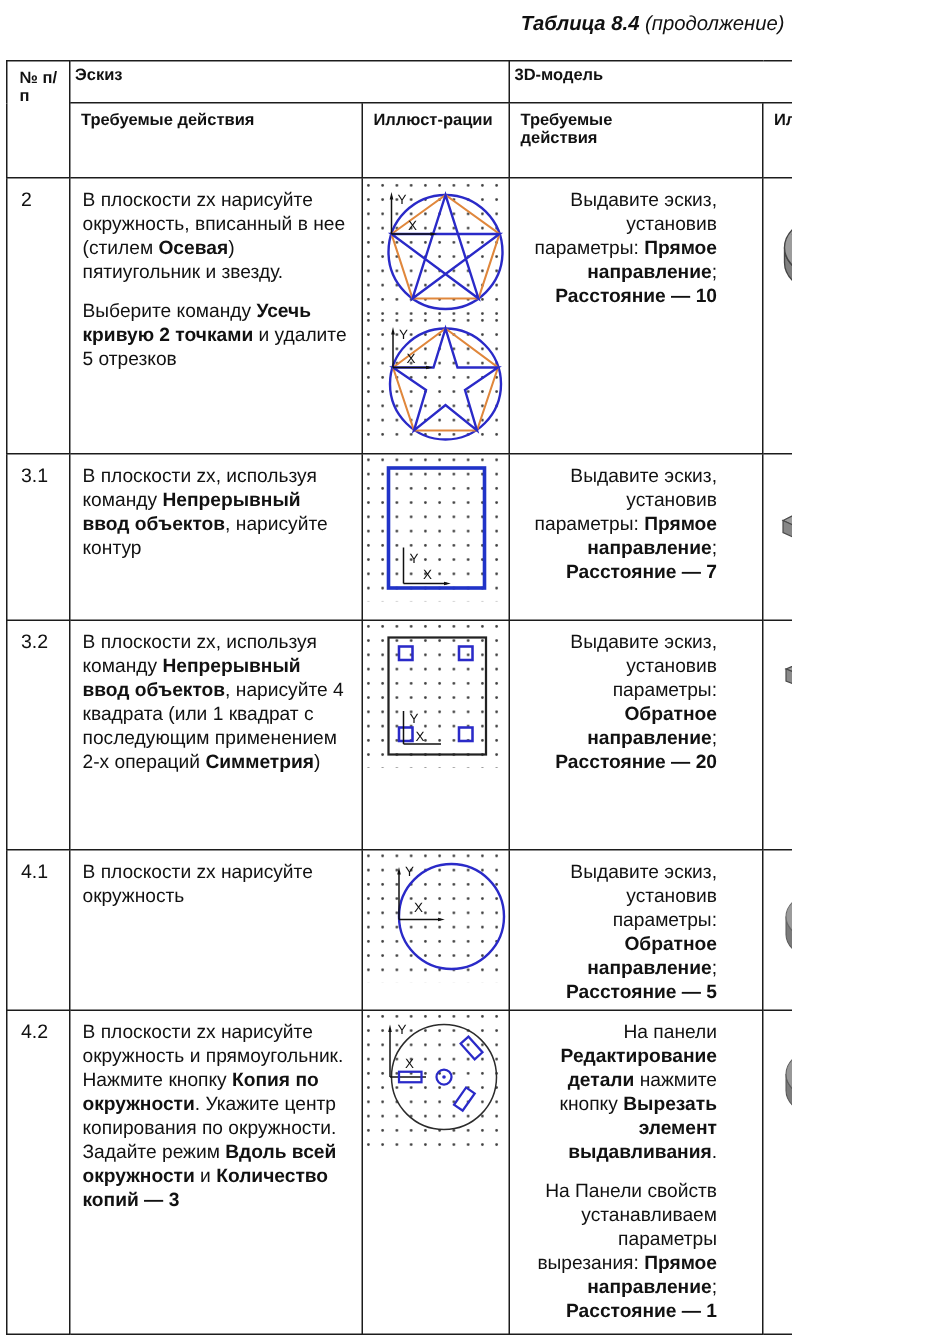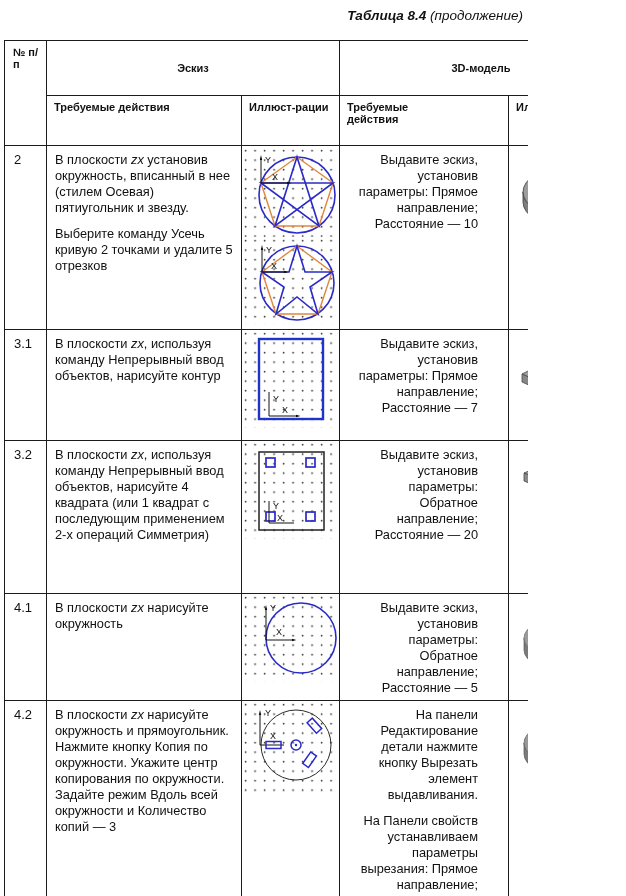--- a/index.html
+++ b/index.html
@@ -12,30 +12,30 @@
   }
   .cap-main{font-weight:bold;}
   table.sheet{
     position:absolute;left:4px;top:40px;width:618px;
     border-collapse:collapse;table-layout:fixed;background:#fff;
   }
   table.sheet th,table.sheet td{
     border:1.7px solid #1c1c1c;vertical-align:top;overflow:hidden;
   }
   thead th{font-size:11px;font-weight:bold;text-align:left;padding:5px 7px;}
-  th.group-th{text-align:center;vertical-align:middle;padding:21px;}
+  th.group-th{text-align:left;vertical-align:middle;padding:3px;}
   th.num-th{padding:5px 4px 0 8px;}
   .w100{max-width:100px;}
   td.num-cell{font-size:13px;padding:6px 4px 0 9px;}
   td.txt{padding:6px 7px 4px 8px;font-size:12.8px;line-height:16px;}
   td.txt-narrow{padding-right:30px;text-align:right;}
   td.txt p{margin:0 0 10px 0;}
   td.txt p:last-child{margin-bottom:0;}
-  .b{font-weight:normal;}
-  .i{font-style:italic;}
+  .b{font-weight:bold;}
+  .i{}
   td.ill{padding:2px 1px;text-align:center;}
   td.ill-model{padding:6px 1px;text-align:center;}
   .stack svg{display:block;margin:1px auto 2px auto;}
   .ax-label{font-family:"Liberation Sans","DejaVu Sans",sans-serif;font-size:9px;fill:#101010;}
   tr.hr1{height:28px;} tr.hr2{height:50px;}
   tr.r2{height:184px;} tr.r31{height:111px;} tr.r32{height:153px;}
   tr.r41{height:106px;} tr.r42{height:216px;}
 </style>
 </head>
 <body>
@@ -76,21 +76,21 @@
             <div class="w100">Требуемые действия</div>
           </th>
         <th>Иллюст-рации</th>
       </tr>
     </thead>
     <tbody>
 
       <tr class="r2">
         <td class="num-cell">2</td>
         <td class="txt">
-            <p><span>В плоскости </span><span class="i">zx</span><span> установив окружность, вписанный в нее (стилем </span><span class="b">Осевая</span><span>) пятиугольник и звезду.</span></p>
+            <p><span>В плоскости </span><span class="i">zx</span><span> нарисуйте окружность, вписанный в нее (стилем </span><span class="b">Осевая</span><span>) пятиугольник и звезду.</span></p>
             <p><span>Выберите команду </span><span class="b">Усечь кривую 2 точками</span><span> и удалите 5 отрезков</span></p>
           </td>
         <td class="ill">
           <div class="stack">
 
             <svg width="94" height="88" viewBox="0 0 94 88">
               <rect x="0" y="0" width="94" height="88" fill="url(#dotgrid)"></rect>
               <circle cx="53" cy="46" r="38" fill="none" stroke="#2a2ac8" stroke-width="1.6"></circle>
               <polygon points="17,34 53,8 89,34 75,77 31,77" fill="none" stroke="#e0873c" stroke-width="1.4"></polygon>
               <polygon points="53,8 31,77 89,34 17,34 75,77" fill="none" stroke="#2a2ac8" stroke-width="1.6"></polygon>

